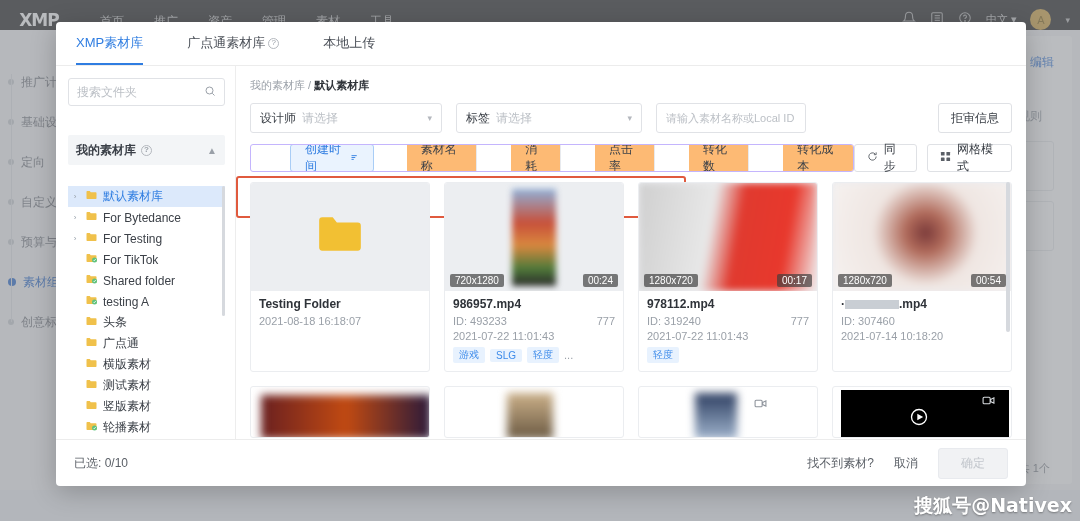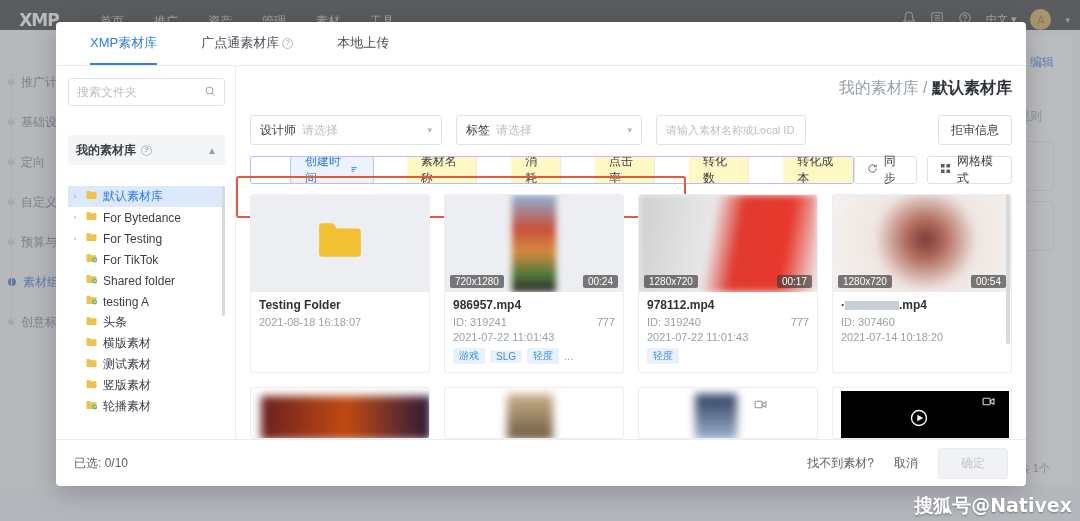--- a/index.html
+++ b/index.html
@@ -89,21 +89,21 @@
 
   
   #modal {
     position: absolute; left: 56px; top: 22px; width: 970px; height: 464px;
     background: #fff; border-radius: 4px;
     box-shadow: 0 6px 26px rgba(0,0,0,0.22);
     display: flex; flex-direction: column; overflow: hidden;
   }
   .modal-tabs {
     height: 44px; border-bottom: 1px solid #ececec;
-    display: flex; align-items: flex-end; padding-left: 34px; gap: 44px;
+    display: flex; align-items: flex-end; padding-left: 20px; gap: 44px;
   }
   .mtab {
     font-size: 13px; color: #4a4f57; padding-bottom: 11px;
     border-bottom: 2px solid transparent; display: flex; align-items: center; gap: 3px;
   }
   .mtab.active { color: #2f7de1; border-bottom-color: #2f7de1; }
   .qmark {
     display: inline-flex; width: 11px; height: 11px; border: 1px solid #b4b8be;
     border-radius: 50%; font-size: 8px; color: #9aa0a8;
     align-items: center; justify-content: center; line-height: 1;
@@ -139,21 +139,21 @@
   .f-item.sel { background: #dce9fb; color: #2f7de1; }
   .f-arrow { width: 10px; font-size: 8px; color: #97a0aa; text-align: center; flex: none; }
   .f-ico { flex: none; }
   .side-scroll {
     position: absolute; right: 0; top: 0; width: 3px; height: 130px;
     background: #d6d9de; border-radius: 2px;
   }
 
   
   .m-main { flex: 1; display: flex; flex-direction: column; min-width: 0; padding: 12px 14px 0 14px; position: relative; }
-  .crumb { font-size: 16px; color: #9aa0a8; margin-bottom: 16px; text-align: right; }
+  .crumb { font-size: 11px; color: #9aa0a8; margin-bottom: 10px; }
   .crumb b { color: #2f3339; }
   .filters { display: flex; gap: 14px; margin-bottom: 11px; border-radius: 15px; }
   .sel-box {
     height: 30px; border: 1px solid #e0e2e6; border-radius: 3px;
     display: flex; align-items: center; padding: 0 9px; font-size: 12px; gap: 6px;
   }
   .sel-box .lbl { color: #3c4148; }
   .sel-box .ph { color: #bcc0c6; }
   .sel-box .chev { margin-left: auto; color: #b4b8be; font-size: 9px; }
   .f-designer { width: 192px; }
@@ -167,21 +167,21 @@
     margin-left: auto; height: 30px; border: 1px solid #dfe1e5; border-radius: 3px;
     padding: 0 12px; display: flex; align-items: center; font-size: 12px; color: #3c4148; background: #fff;
   }
 
   .toolbar { display: flex; align-items: center; margin-bottom: 10px; }
   .sorts {
     display: flex; border: 1px solid #c4b5fd; border-radius: 3px; overflow: hidden; height: 28px; padding-left: 40px;
   }
   .sort {
     display: flex; align-items: center; gap: 5px; padding: 0 14px; font-size: 12px;
-    color: #3c4148; border-right: 1px solid #e8eaee; background: #fef9c3; margin-left: 34px;
+    color: #3c4148; border-right: 1px solid #e8eaee; background: #fdba74; margin-left: 34px;
   }
   .sort:last-child { border-right: 0; }
   .sort.active { background: #eaf3fe; color: #2f7de1; border: 1px solid #a9cdf6; margin: -1px; border-radius: 3px; }
   .tool-right { margin-left: auto; display: flex; gap: 10px; }
   .tbtn {
     height: 28px; border: 1px solid #dfe1e5; border-radius: 3px; background: #fff;
     display: flex; align-items: center; gap: 6px; padding: 0 12px; font-size: 12px; color: #3c4148;
   }
   .hl-box {
     position: absolute; left: 0px; top: 110px; width: 450px; height: 42px;
@@ -190,21 +190,21 @@
 
   
   .cards-wrap { flex: 1; overflow: hidden; position: relative; }
   .cards {
     display: grid; grid-template-columns: repeat(4, 1fr); gap: 14px;
   }
   .card {
     border: 1px solid #ebedf0; border-radius: 3px; background: #fff; overflow: hidden;
   }
   .thumb {
-    height: 97px; background: #eceef1; position: relative;
+    height: 108px; background: #eceef1; position: relative;
     display: flex; align-items: center; justify-content: center; overflow: hidden;
   }
   .thumb .folder-ico { font-size: 44px; line-height: 1; }
   .badge {
     position: absolute; bottom: 4px; background: rgba(60,60,60,0.68); color: #fff;
     font-size: 10px; padding: 1px 5px; border-radius: 2px;
   }
   .badge.dim { left: 5px; }
   .badge.dur { right: 5px; }
   .card-info { padding: 6px 8px 8px; }
@@ -427,20 +427,27 @@
             <span class="f-ico"><svg width="13" height="12" viewBox="0 0 24 24">
                 <path d="M2 5.5A1.5 1.5 0 0 1 3.5 4h5l2 2.5h10A1.5 1.5 0 0 1 22 8v10.5A1.5 1.5 0 0 1 20.5 20h-17A1.5 1.5 0 0 1 2 18.5z" fill="#f0c14b"></path>
               </svg></span>
             <span>头条</span>
           </div>
           <div class="f-item">
             <span class="f-arrow"></span>
             <span class="f-ico"><svg width="13" height="12" viewBox="0 0 24 24">
                 <path d="M2 5.5A1.5 1.5 0 0 1 3.5 4h5l2 2.5h10A1.5 1.5 0 0 1 22 8v10.5A1.5 1.5 0 0 1 20.5 20h-17A1.5 1.5 0 0 1 2 18.5z" fill="#f0c14b"></path>
               </svg></span>
+            <span>广点通</span>
+          </div>
+          <div class="f-item">
+            <span class="f-arrow"></span>
+            <span class="f-ico"><svg width="13" height="12" viewBox="0 0 24 24">
+                <path d="M2 5.5A1.5 1.5 0 0 1 3.5 4h5l2 2.5h10A1.5 1.5 0 0 1 22 8v10.5A1.5 1.5 0 0 1 20.5 20h-17A1.5 1.5 0 0 1 2 18.5z" fill="#f0c14b"></path>
+              </svg></span>
             <span>横版素材</span>
           </div>
           <div class="f-item">
             <span class="f-arrow"></span>
             <span class="f-ico"><svg width="13" height="12" viewBox="0 0 24 24">
                 <path d="M2 5.5A1.5 1.5 0 0 1 3.5 4h5l2 2.5h10A1.5 1.5 0 0 1 22 8v10.5A1.5 1.5 0 0 1 20.5 20h-17A1.5 1.5 0 0 1 2 18.5z" fill="#f0c14b"></path>
               </svg></span>
             <span>测试素材</span>
           </div>
           <div class="f-item">
@@ -554,21 +561,21 @@
             </div>
             <div class="card">
               <div class="thumb">
                 <div style="width:44px;height:97px;background:linear-gradient(180deg,#8fb0d8 0%,#c8503a 35%,#d9883f 58%,#4f7a3a 82%,#2a2a2a 100%);filter:blur(3px);"></div>
                 <span class="badge dim">720x1280</span>
                 <span class="badge dur">00:24</span>
               </div>
               <div class="card-info">
                 <div class="c-name"><span>986957.mp4</span></div>
                 <div class="c-row">
-                  <span>ID: 319241</span>
+                  <span>ID: 493233</span>
                   <span class="right">777</span>
                 </div>
                 <div class="c-date">2021-07-22 11:01:43</div>
                 <div class="tags">
                   <span class="tag">游戏</span>
                   <span class="tag">SLG</span>
                   <span class="tag">轻度</span>
                   <span class="tag-more">...</span>
                 </div>
               </div>

